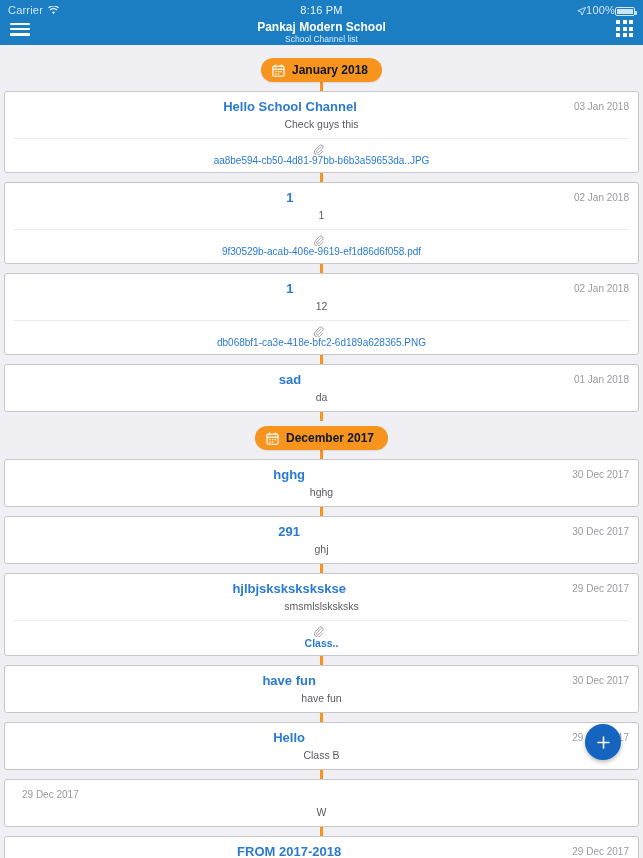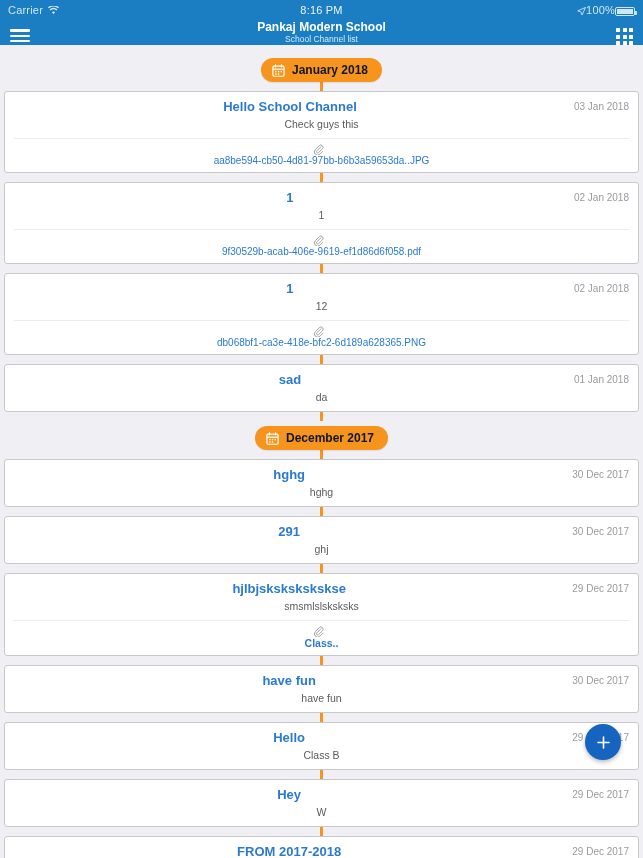--- a/index.html
+++ b/index.html
@@ -28,21 +28,21 @@
   }
   .batt::after {
     content: ""; position: absolute; right: -3px; top: 2.5px;
     width: 2px; height: 4px; background: #cfe6f6; border-radius: 0 1px 1px 0;
   }
   .batt i { position: absolute; left: 1px; top: 1px; bottom: 1px; right: 1px; background: #cfe6f6; display: block; }
 
   
   .navbar {
     height: 25px; background: #1b7ec2; position: relative;
-    display: flex; align-items: flex-end; padding: 0 10px;
+    display: flex; align-items: flex-start; padding: 0 10px;
   }
   .nav-title-wrap {
     position: absolute; left: 0; right: 0; top: 0; bottom: 0;
     display: flex; flex-direction: column; align-items: center; justify-content: center;
     pointer-events: none;
   }
   .nav-title { color: #fff; font-size: 12px; font-weight: 700; line-height: 13px; }
   .nav-sub { color: #d5e9f8; font-size: 8.5px; line-height: 11px; }
   .hamburger { width: 20px; cursor: pointer; z-index: 2; }
   .hamburger span { display: block; height: 2.2px; background: #fff; border-radius: 1px; margin: 3px 0; }
@@ -310,21 +310,20 @@
           <div class="card-date">29 Dec 2017</div>
         </div>
         <div class="card-body">Class B</div>
 
       </div>
       <div class="connector">
         <i></i>
       </div>
       <div class="card">
         <div class="card-head">
-          <div class="card-title">Hey</div>
           <div class="card-date">29 Dec 2017</div>
         </div>
         <div class="card-body">W</div>
 
       </div>
       <div class="connector">
         <i></i>
       </div>
       <div class="card">
         <div class="card-head">

